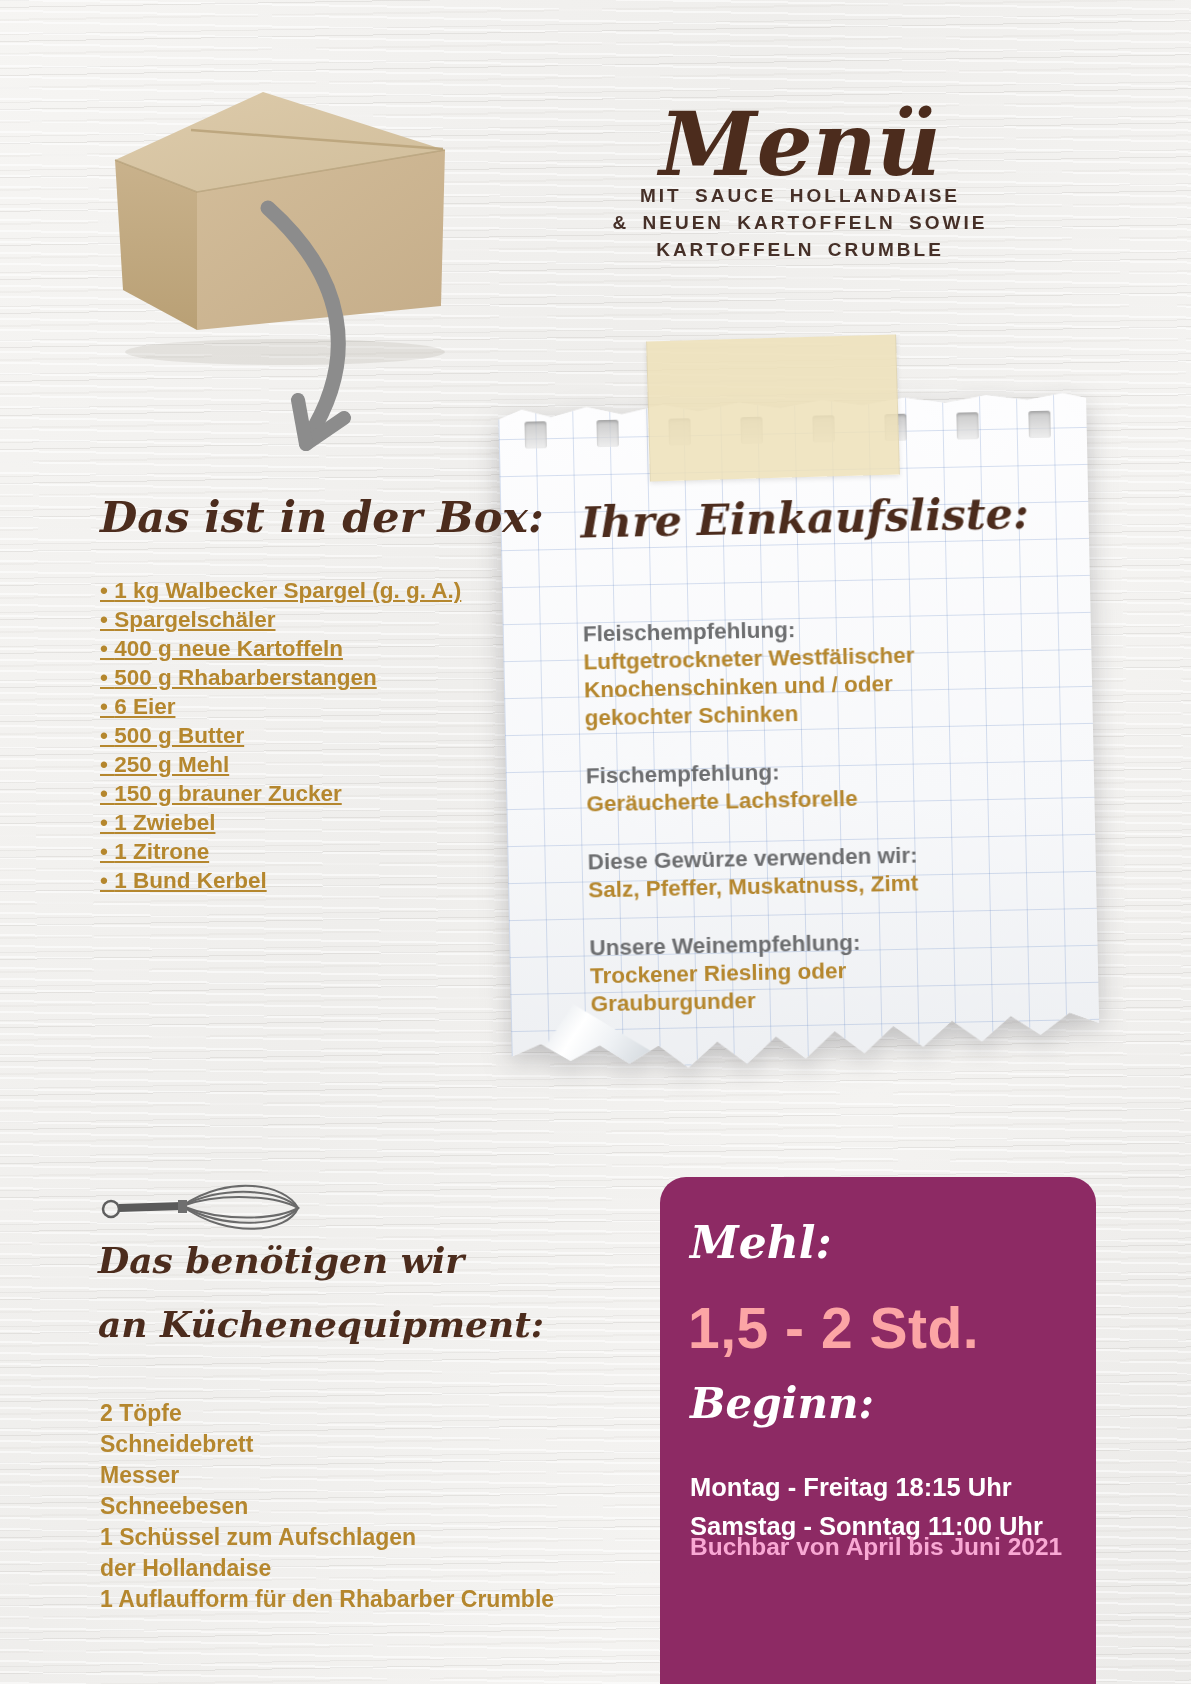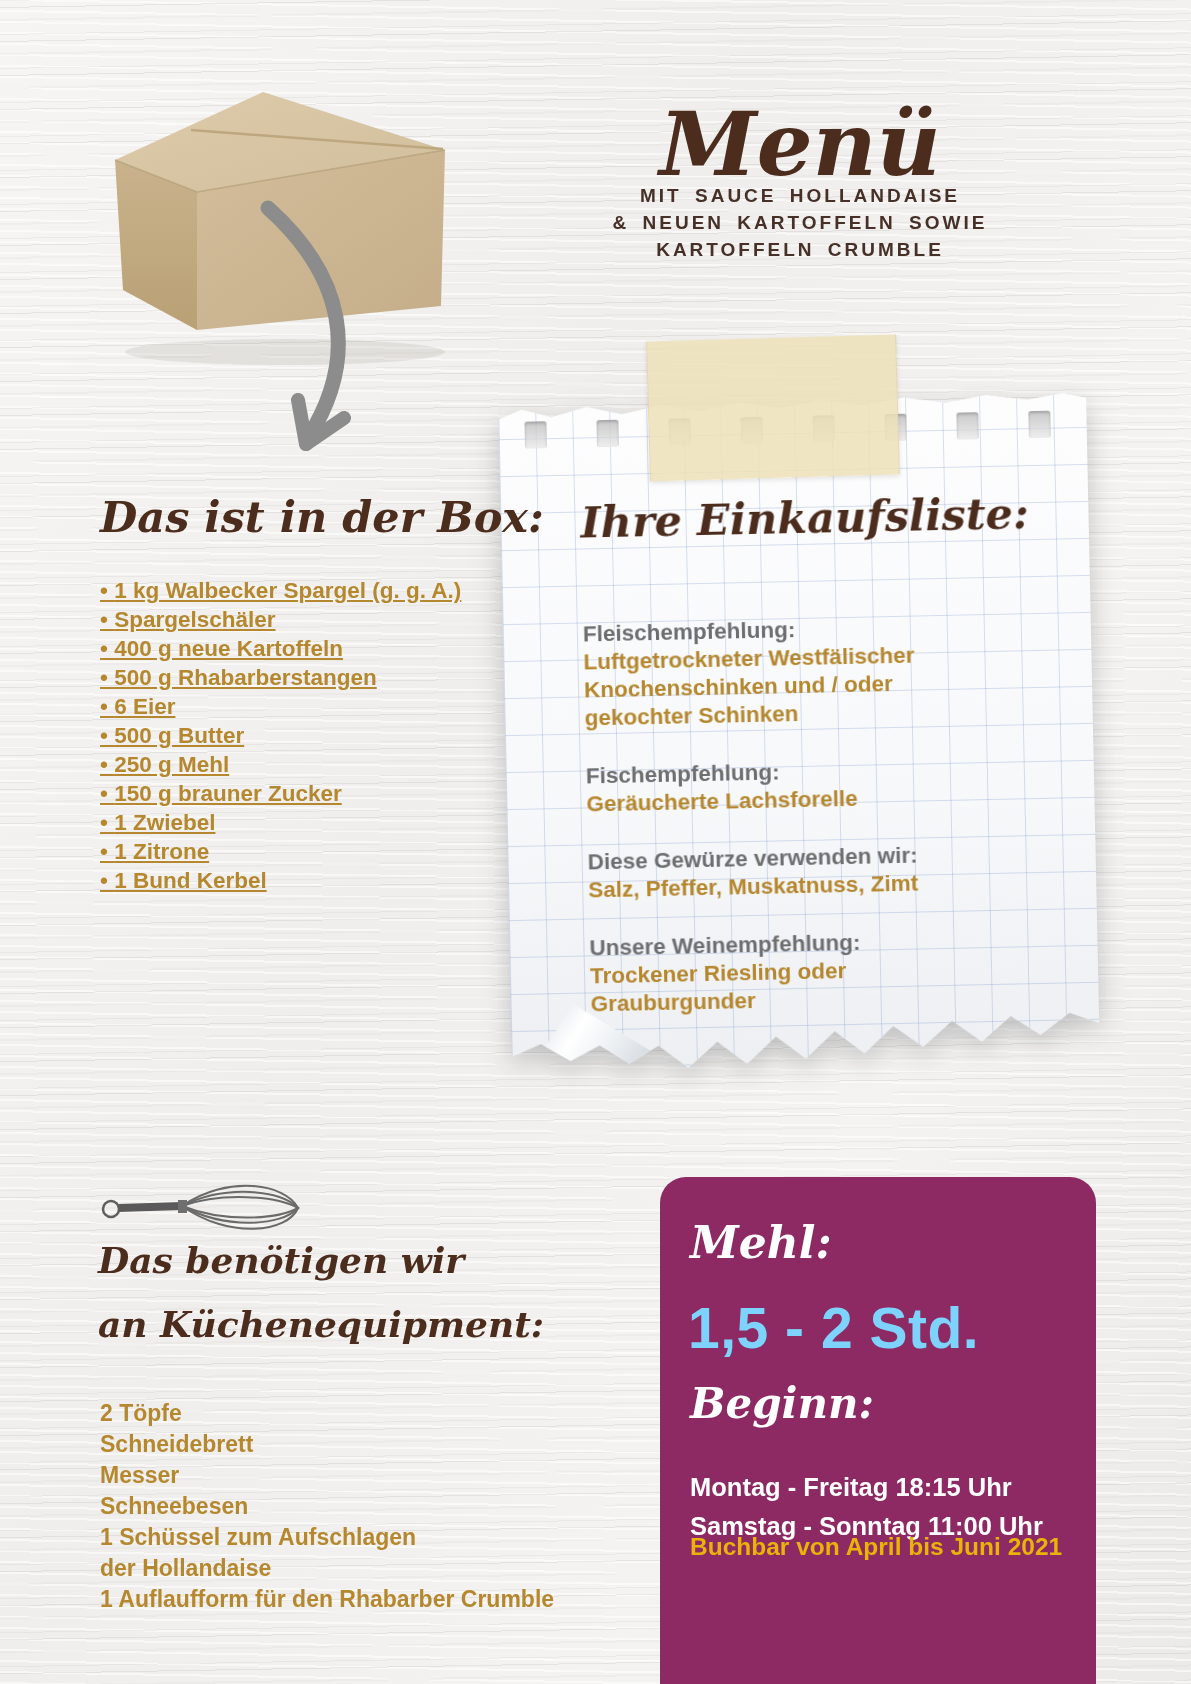--- a/index.html
+++ b/index.html
@@ -71,26 +71,26 @@
   .whisk-art { position:absolute; left:100px; top:1178px; width:210px; height:62px; z-index:1; }
   .equip-heading { position:absolute; left:98px; top:1228px; font-size:36px; line-height:64px; z-index:3; white-space:nowrap; }
   .equipment { position:absolute; left:100px; top:1398px; z-index:3;
     font-size:23px; line-height:31px; font-weight:700; color:#b5872e; white-space:nowrap; }
   
   .info-box { position:absolute; left:660px; top:1177px; width:436px; height:545px;
     background:#8d2a64; border-radius:26px; z-index:4; }
   .info-box .script { color:#ffffff; }
   .duration-label { position:absolute; left:30px; top:40px; font-size:44px; }
   .duration-value { position:absolute; left:28px; top:118px; font-size:57px; font-weight:700;
-    color:#7dd3fc; letter-spacing:0.5px; }
+    color:#fca5a5; letter-spacing:0.5px; }
   .begin-label { position:absolute; left:30px; top:202px; font-size:42px; }
   .schedule { position:absolute; left:30px; top:268px; font-size:25.5px; line-height:39px;
     font-weight:700; color:#ffffff; white-space:nowrap;margin-top:23px; }
   .booking { position:absolute; left:30px; top:356px; font-size:24.5px; font-weight:700;
-    color:#eab308; white-space:nowrap; }
+    color:#f9a8d4; white-space:nowrap; }
 </style>
 </head>
 <body>
 
 <div class="page">
 
   <svg class="box-art" viewBox="0 0 372 312">
     <defs>
       <linearGradient id="gTop" x1="0" y1="0" x2="1" y2="1">
         <stop offset="0" stop-color="#ddcbab"></stop>

